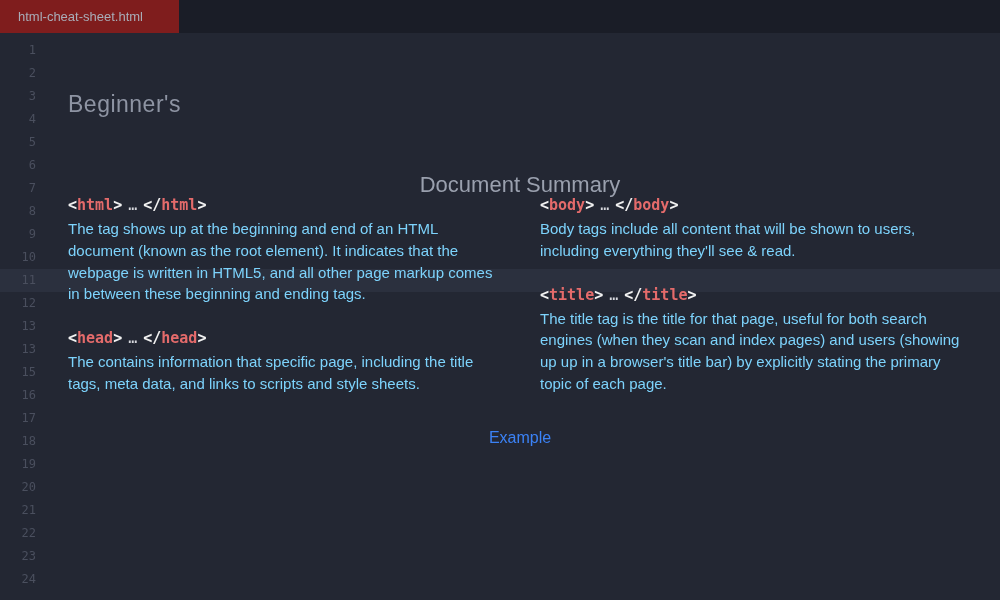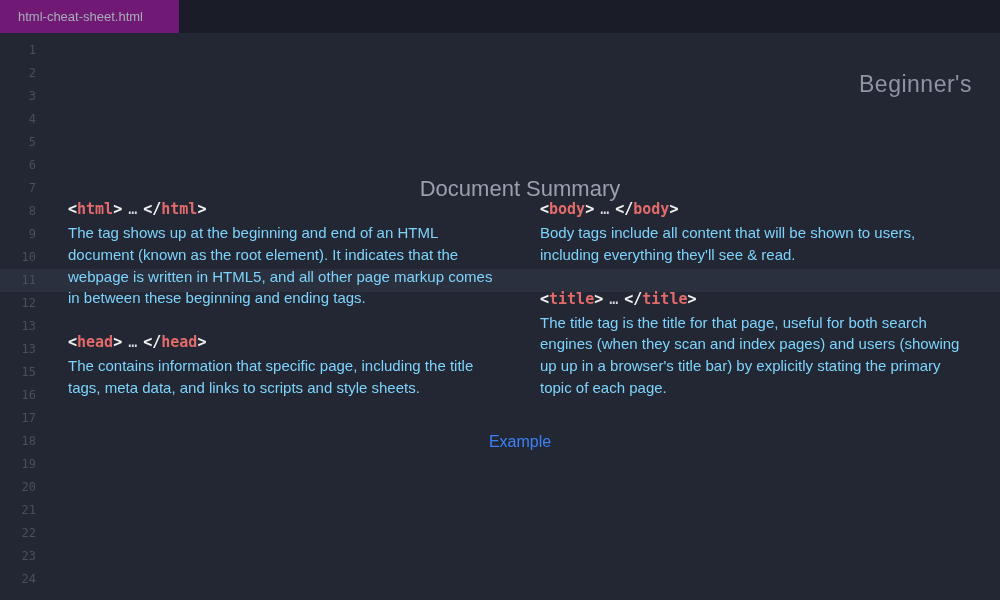--- a/index.html
+++ b/index.html
@@ -10,21 +10,21 @@
     color: #e8e8e8;
     position: relative;
   }
   .tabbar {
     height: 33px;
     background: #1a1d27;
     display: flex;
     align-items: stretch;
   }
   .tab {
-    background: #701a75;
+    background: #7f1d1d;
     padding: 0 18px;
     display: flex;
     align-items: center;
     font-size: 13px;
     color: #a9adb8;
     border-right: 1px solid #1a1d27;
     min-width: 180px;
   }
   .gutter {
     position: absolute;
@@ -55,41 +55,41 @@
     right: 0;
     height: 23px;
     background: #2b303e;
     top: calc(33px + 6px + 10 * 23px);
   }
   .content {
     position: relative;
     padding: 0 28px 0 20px;
   }
   .supertitle {
-    text-align: right;
+    text-align: left;
     color: #8e94a3;
     font-size: 23px;
     font-weight: 400;
-    margin-top: 32px;
+    margin-top: 52px;
     letter-spacing: 0.5px;
   }
   .title {
     text-align: center;
     color: #f5f5f6;
     font-size: 36px;
     font-weight: 800;
     letter-spacing: 1px;
     margin-top: 4px;
   }
   .section-head {
     text-align: center;
     color: #9aa0ae;
     font-size: 22px;
     font-weight: 400;
-    margin-top: 79px;
+    margin-top: 55px;
     height: 23px;
     line-height: 23px;
   }
   .grid {
     display: flex;
     gap: 40px;
   }
   .col { flex: 1; }
   .entry { margin-bottom: 24px; }
   .tagline {

